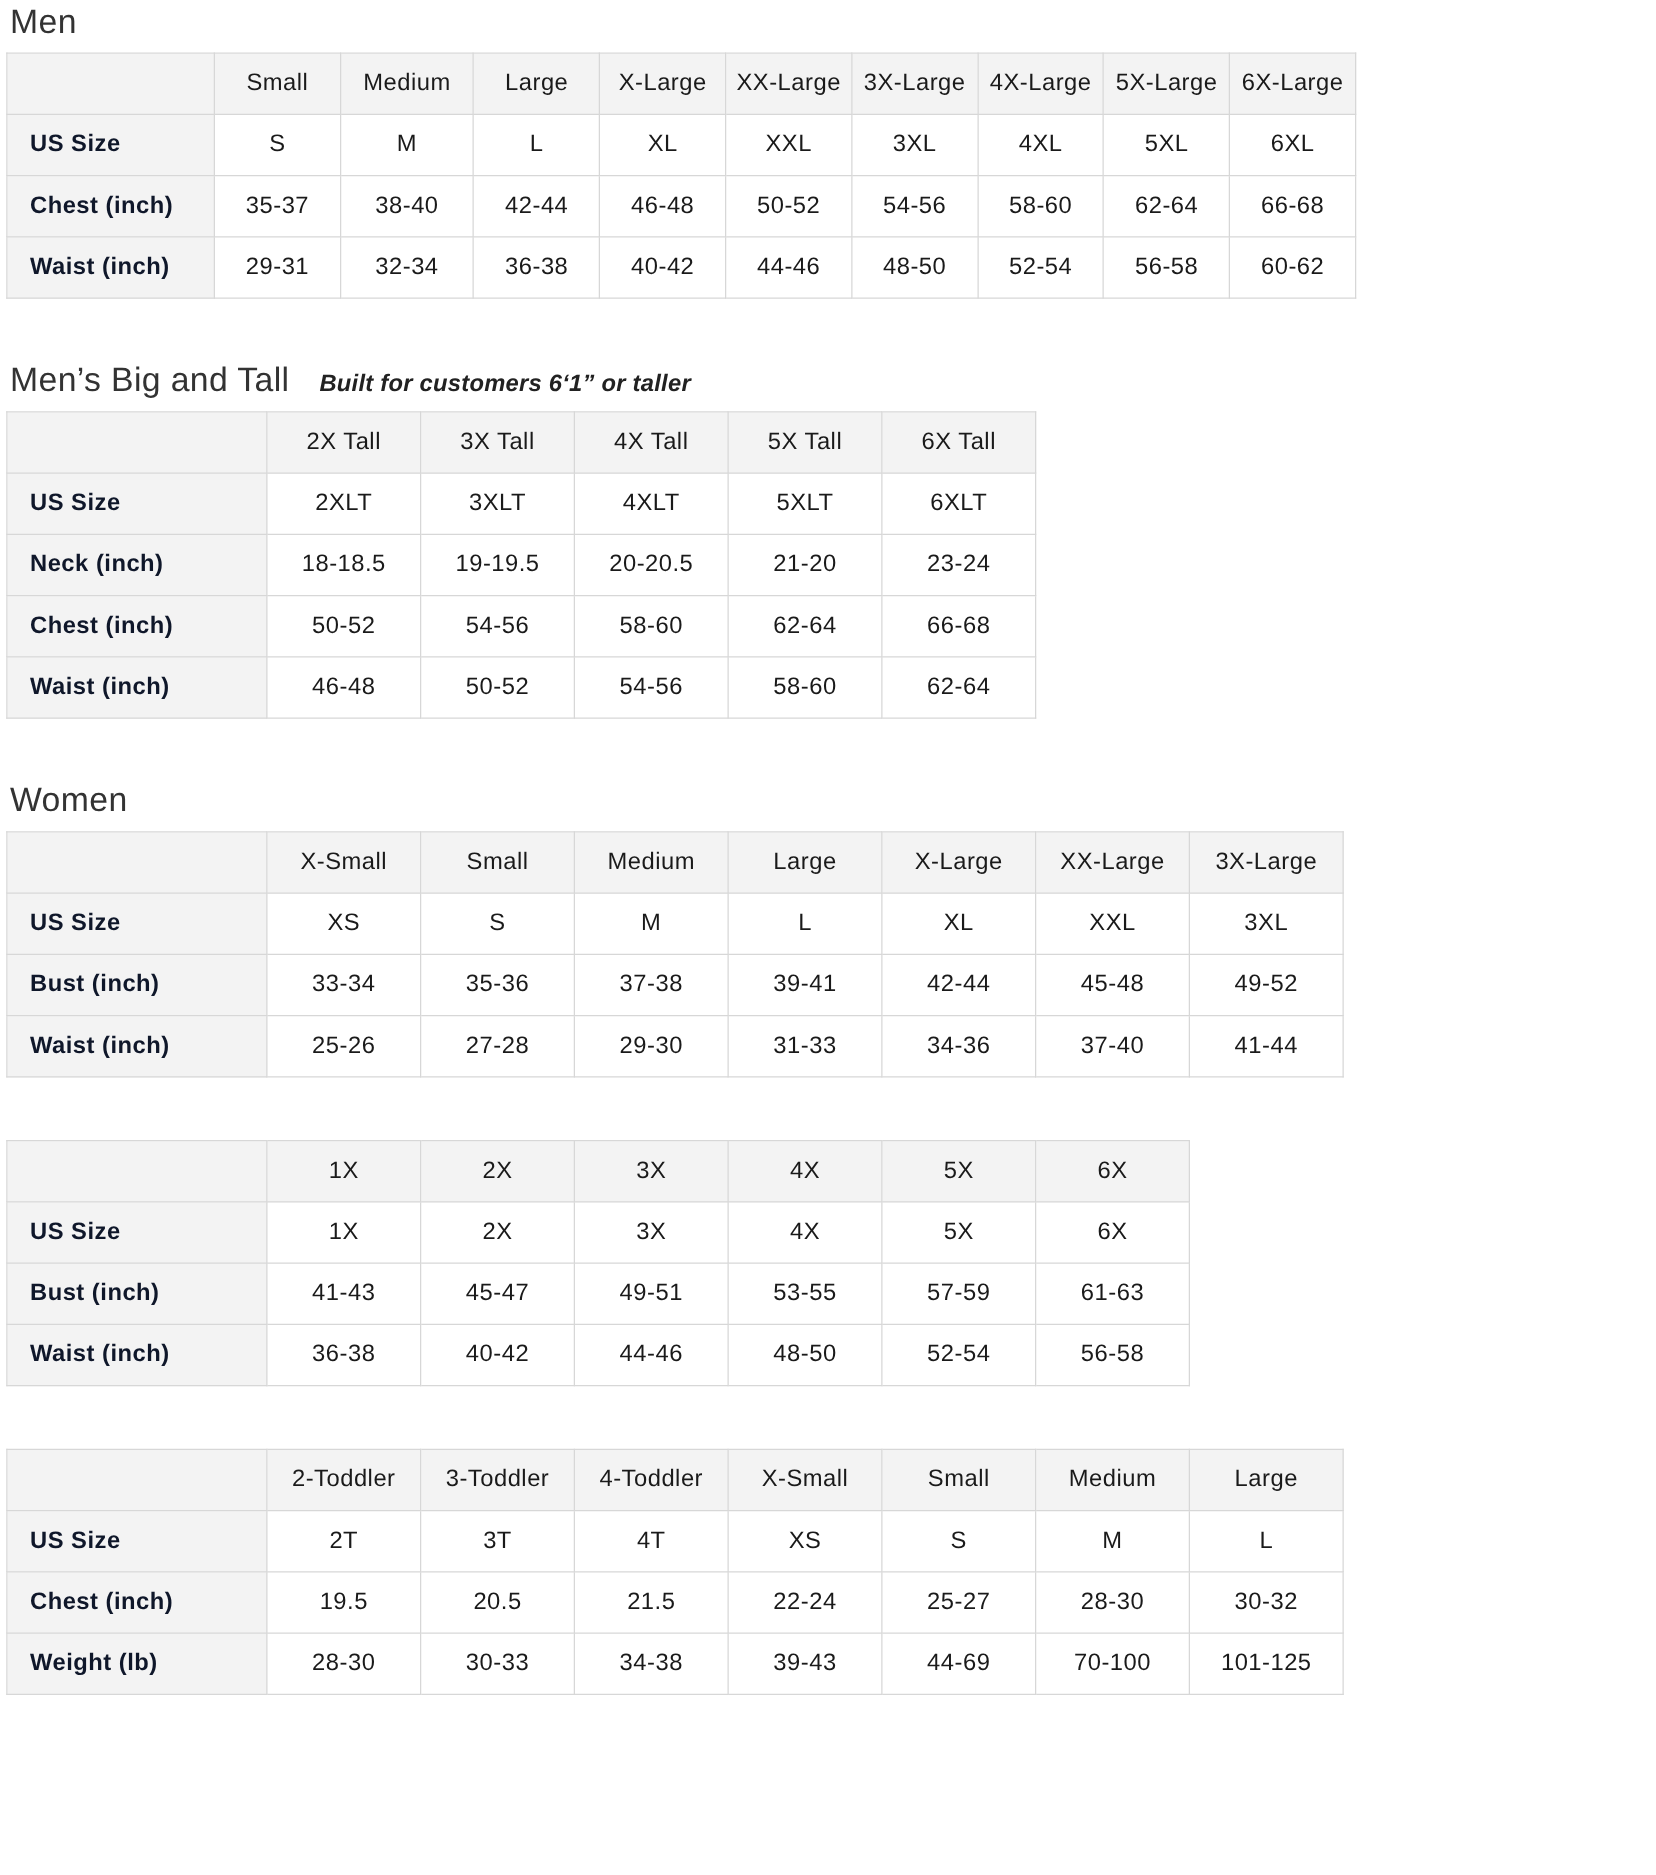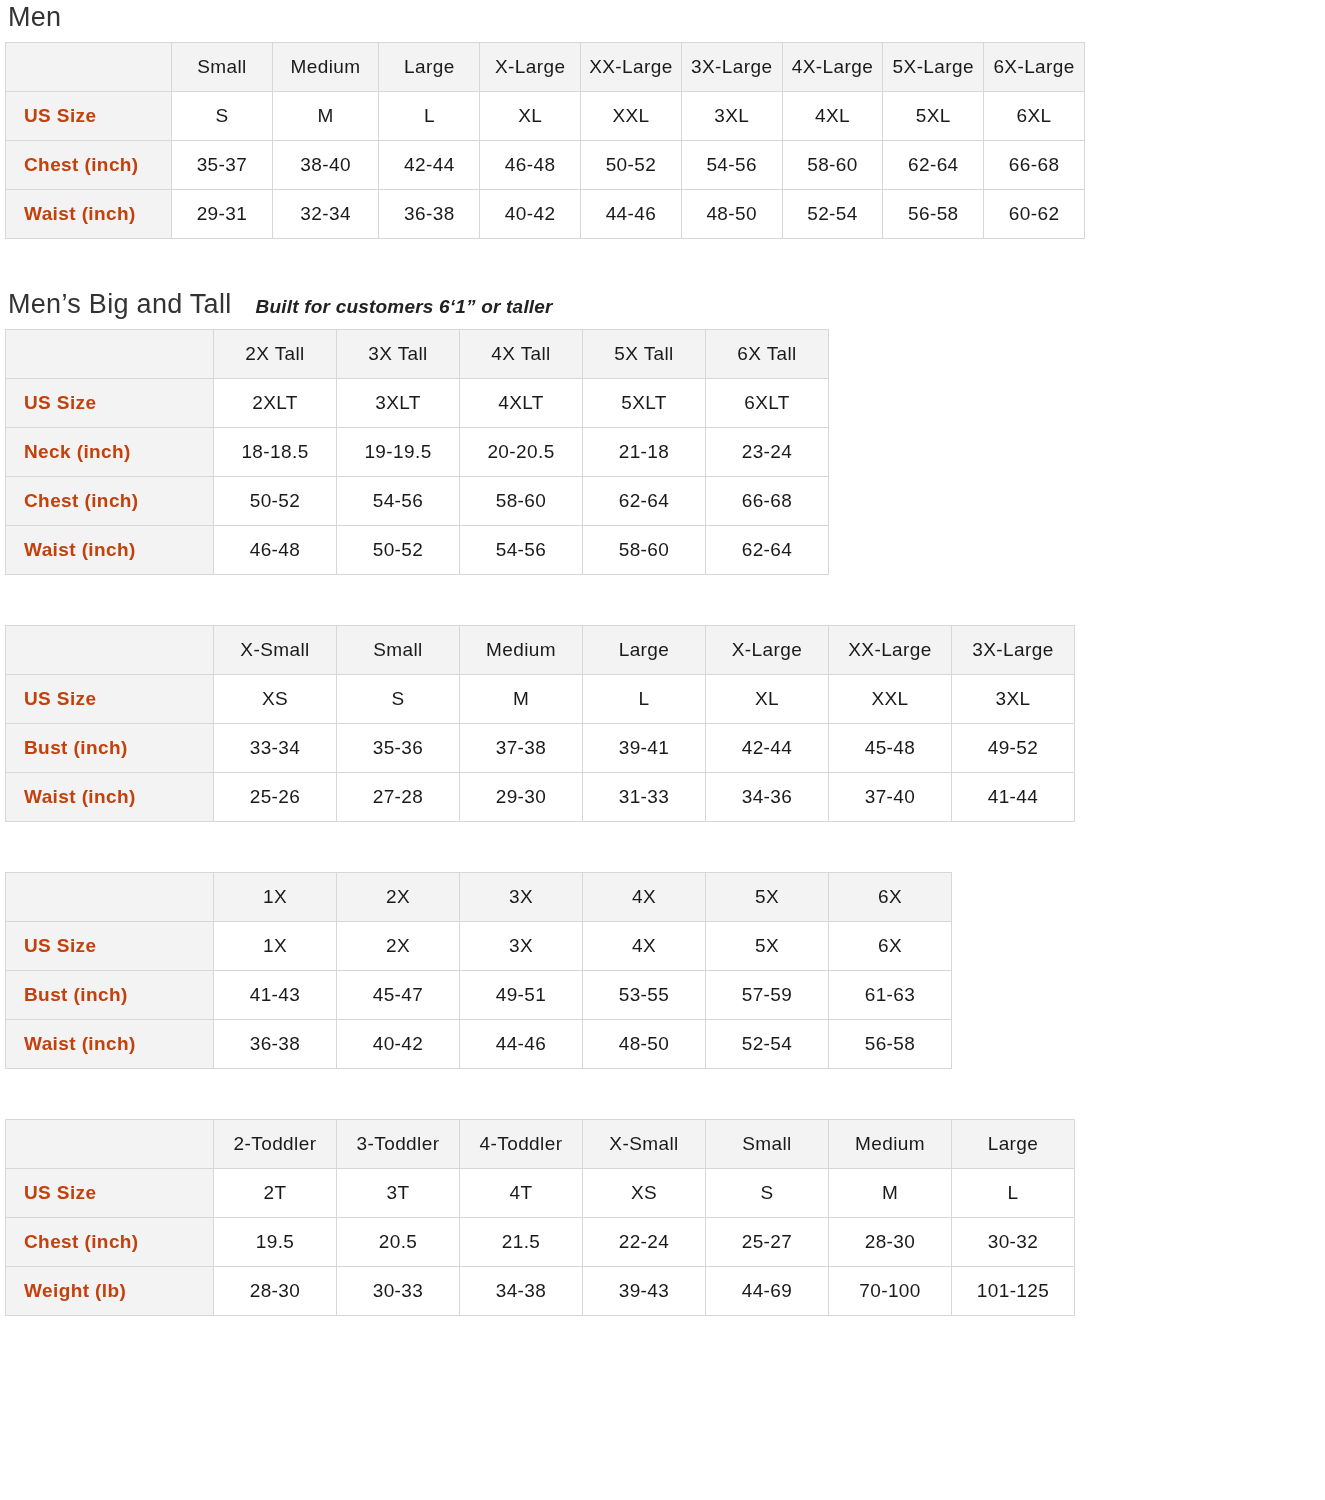--- a/index.html
+++ b/index.html
@@ -54,21 +54,21 @@
   }
   table.size-table thead th {
     background: #f3f3f3;
     color: #1a1a1a;
   }
   table.size-table tbody th.rowlabel {
     background: #f3f3f3;
     text-align: left;
     padding-left: 18px;
     font-weight: 700;
-    color: #c2410c;
+    color: #0f172a;
   }
   table.size-table td { background: #ffffff; color: #1a1a1a; }
   table.size-table th.corner { background: #f3f3f3; }
 </style>
 </head>
 <body>
 
 <div id="page">
   <div id="sections-root">
       <section class="size-section">
@@ -173,21 +173,21 @@
               <td>3XLT</td>
               <td>4XLT</td>
               <td>5XLT</td>
               <td>6XLT</td>
             </tr>
             <tr>
               <th class="rowlabel">Neck (inch)</th>
               <td>18-18.5</td>
               <td>19-19.5</td>
               <td>20-20.5</td>
-              <td>21-18</td>
+              <td>21-20</td>
               <td>23-24</td>
             </tr>
             <tr>
               <th class="rowlabel">Chest (inch)</th>
               <td>50-52</td>
               <td>54-56</td>
               <td>58-60</td>
               <td>62-64</td>
               <td>66-68</td>
             </tr>
@@ -196,20 +196,23 @@
               <td>46-48</td>
               <td>50-52</td>
               <td>54-56</td>
               <td>58-60</td>
               <td>62-64</td>
             </tr>
           </tbody>
         </table>
       </section>
       <section class="size-section">
+        <div class="sec-head">
+          <h2 class="sec-title">Women</h2>
+        </div>
         <table class="size-table">
           <colgroup>
             <col style="width: 208px;">
             <col style="width: 123px;">
             <col style="width: 123px;">
             <col style="width: 123px;">
             <col style="width: 123px;">
             <col style="width: 123px;">
             <col style="width: 123px;">
             <col style="width: 123px;">

